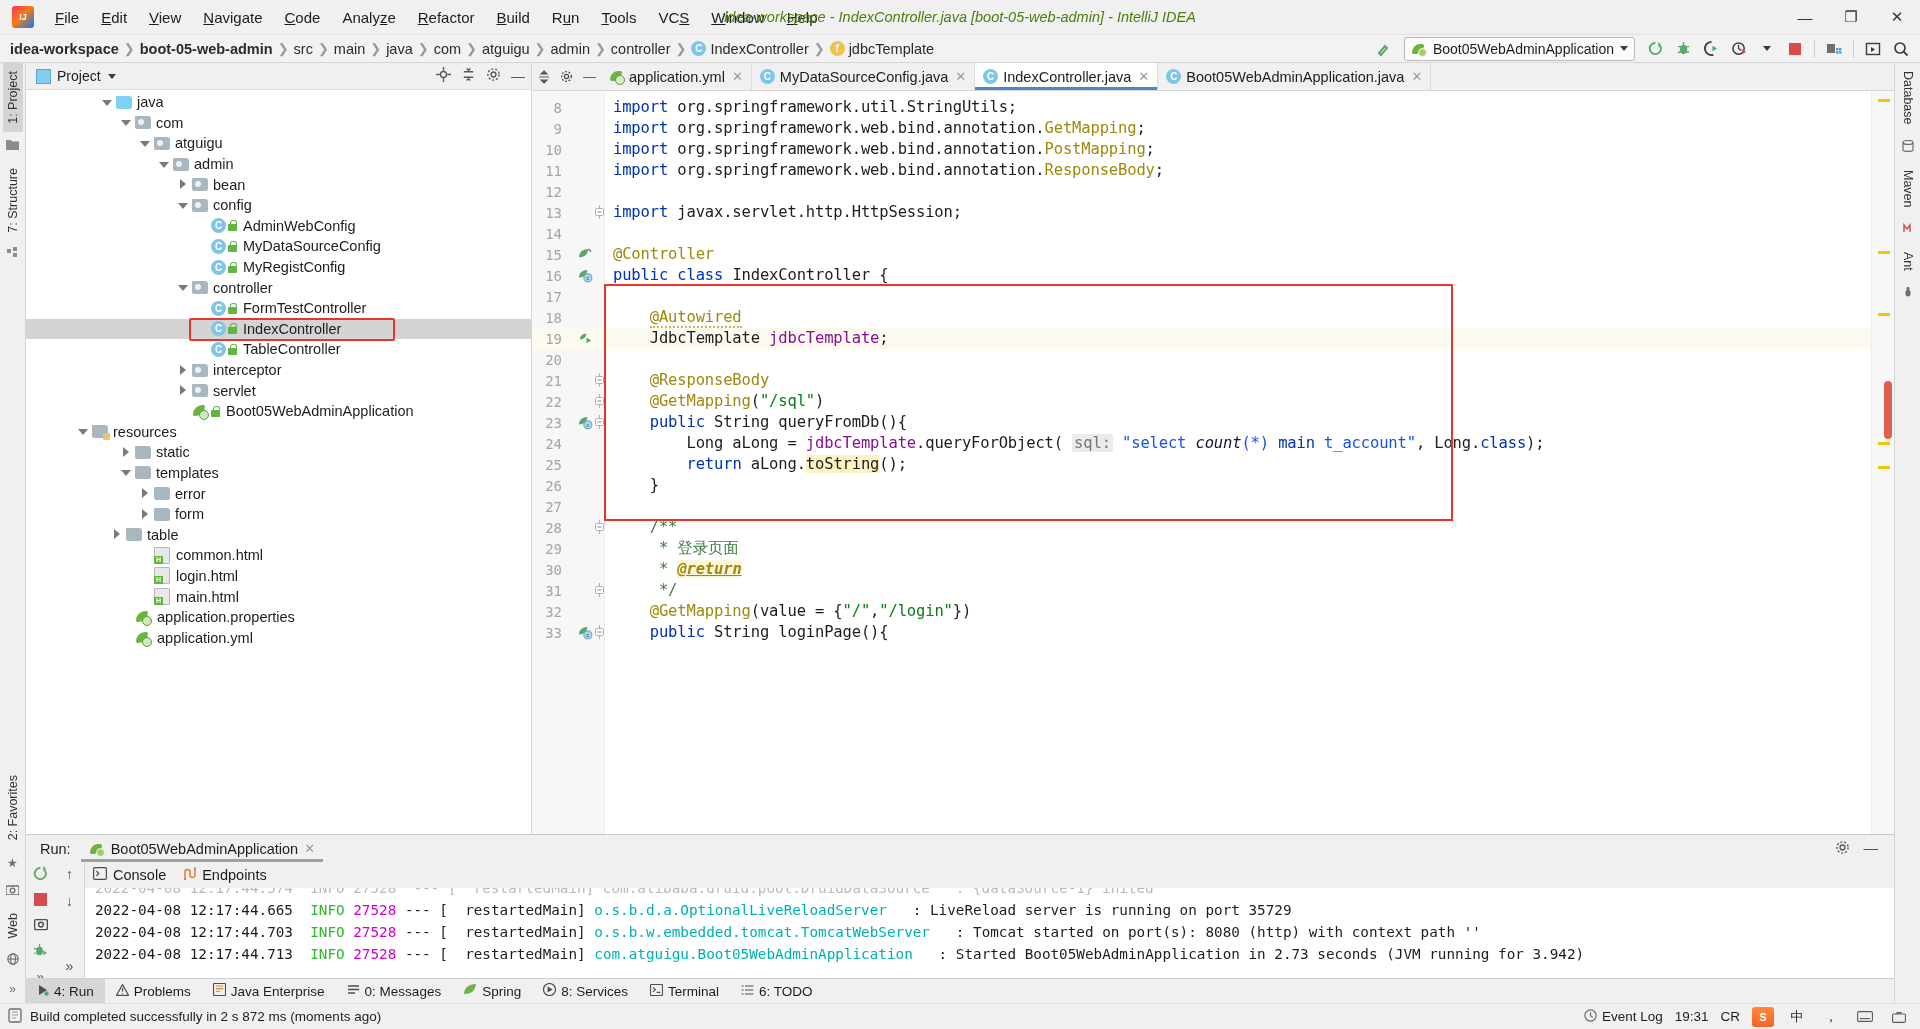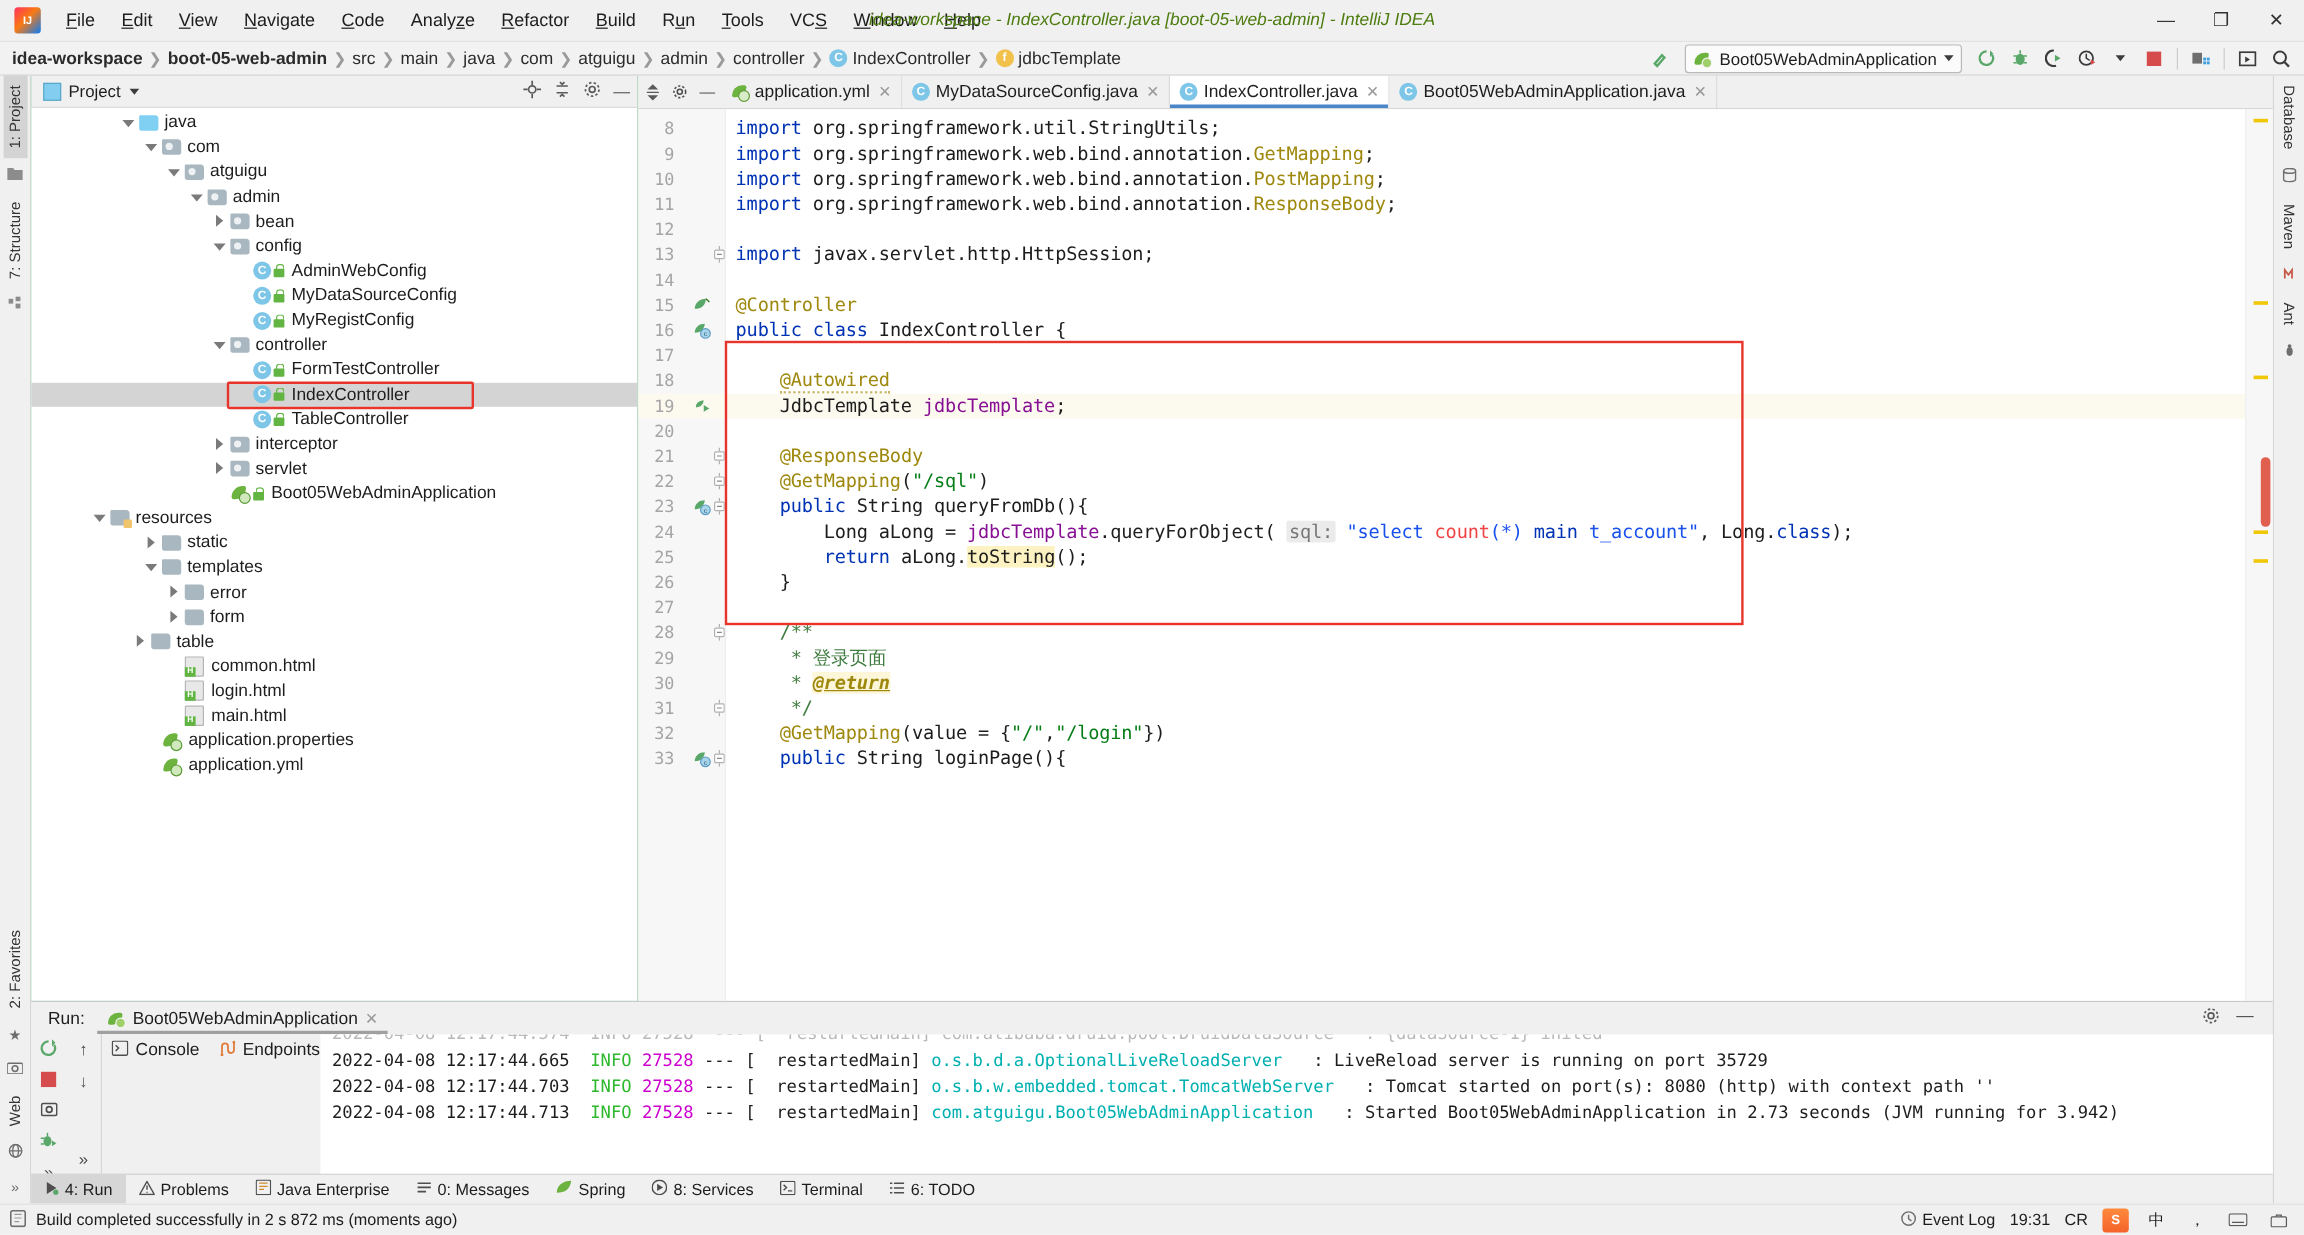--- a/index.html
+++ b/index.html
@@ -127,21 +127,21 @@
   .ln{position:absolute;right:42px;font-family:"DejaVu Sans Mono",monospace;font-size:14px;color:#a5a5a5;
     text-align:right;width:30px;}
   .gmark{position:absolute;left:46px;width:16px;height:16px;}
   .fold{position:absolute;left:63px;font-size:11px;color:#9a9a9a;}
   .cline{position:absolute;left:0;font-family:"DejaVu Sans Mono",monospace;font-size:15.5px;
     white-space:pre;line-height:21px;letter-spacing:-0.15px;}
   .k{color:#0033b3;font-weight:normal;}
   .an{color:#9e880d;}
   .st{color:#067d17;}
   .sql-s{color:#1750eb;}
-  .sql-fn{color:#ef4444;}
+  .sql-fn{color:#0f172a;font-style:italic;}
   .sql-kw{color:#0033b3;}
   .fld{color:#871094;}
   .doc{color:#3d7a3d;}
   .param{background:#ebebeb;color:#777;font-style:normal;border-radius:2px;padding:0 2px;}
   .hl-row{position:absolute;left:0;right:0;height:21px;background:#fcfaef;}
   .hl-tok{background:#fdf3c2;}
   .hl-ret{background:#fdf6d8;text-decoration:underline;color:#9e880d;font-style:italic;font-weight:bold;}
   .squig{border-bottom:2px dotted #c8b560;}
   .redbox{position:absolute;border:2px solid #e8342a;pointer-events:none;z-index:5;}
   .eright{width:22px;flex:0 0 22px;background:#f7f7f7;position:relative;border-left:1px solid #eee;}
@@ -761,21 +761,21 @@
                   <path d="M11 8l4 2.5-4 2.5z" fill="#59a869"></path>
                 </svg>
             </span>
             <span class="rbi">»</span>
           </div>
           <div class="runrail2">
             <span class="rbi">↑</span>
             <span class="rbi">↓</span>
             <span class="rbi" style="margin-top:auto;padding-bottom:4px;">»</span>
           </div>
-          <div style="flex:1 1 auto;display:flex;flex-direction:row;min-width:0;text-align:right;">
+          <div style="flex:1 1 auto;display:flex;flex-direction:column;min-width:0;text-align:right;">
             <div class="ctabs" id="ctabs">
                 <div class="ctab">
                   <span><svg width="14" height="13" viewBox="0 0 14 13">
                       <rect x="0.6" y="0.6" width="12.8" height="11.8" rx="1.2" fill="none" stroke="#4e4e4e" stroke-width="1.2"></rect>
                       <path d="M3.4 4l2.4 2.4-2.4 2.4" stroke="#4e4e4e" stroke-width="1.2" fill="none"></path>
                     </svg></span>
                   <span>Console</span>
                 </div>
                 <div class="ctab">
                   <span><svg width="14" height="13" viewBox="0 0 14 13">

